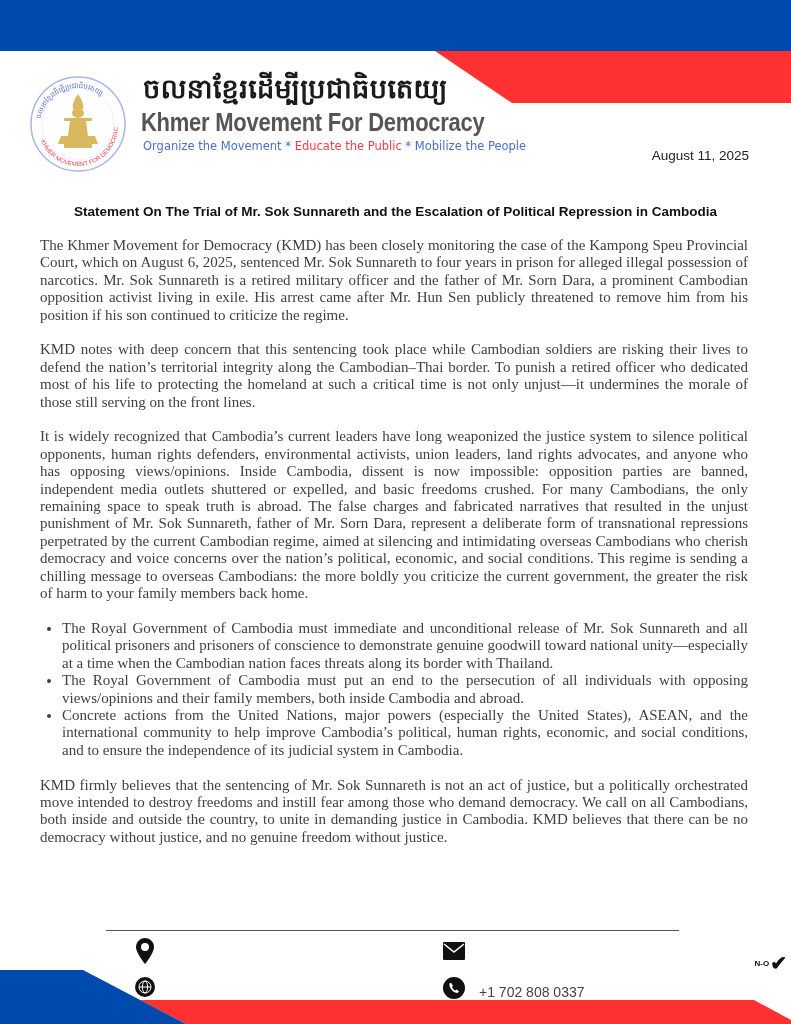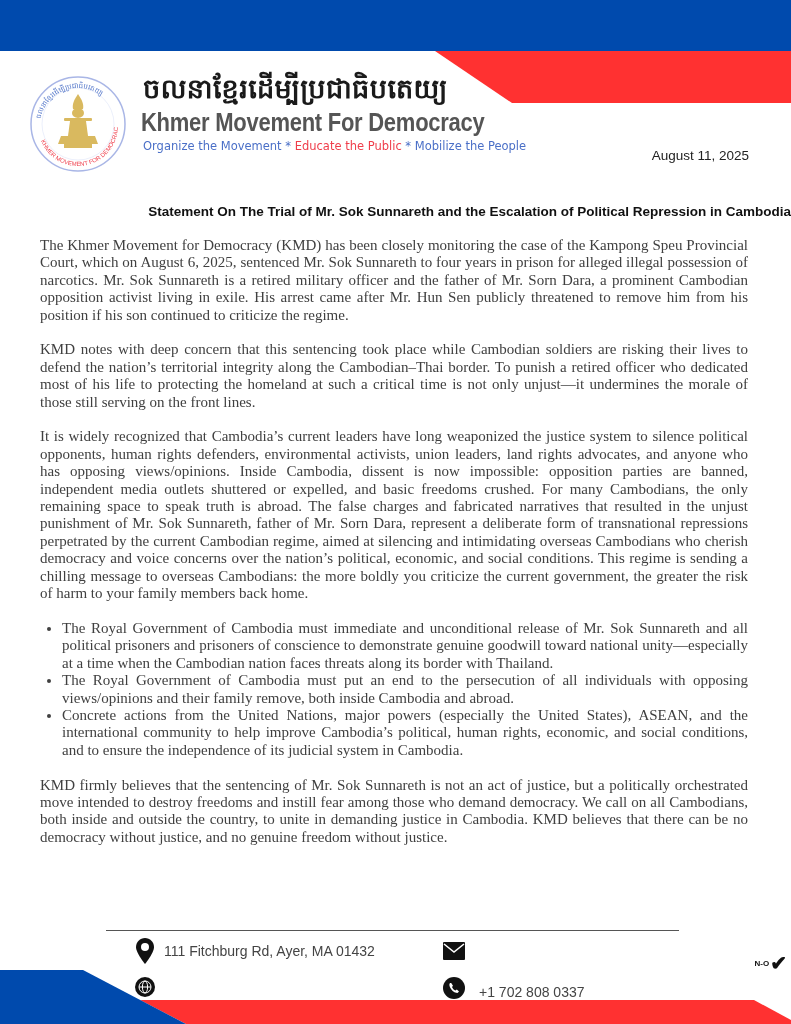--- a/index.html
+++ b/index.html
@@ -32,21 +32,21 @@
     position: absolute; left: 143px; top: 139px; font-size: 11.5px;
     font-family: "DejaVu Sans", sans-serif;
   }
   .tagline .blue { color: #4a6fc7; }
   .tagline .red { color: #ef3d4a; }
   .tagline .star { color: #4a6fc7; }
   .date {
     position: absolute; right: 42px; top: 148px; font-size: 13.5px; color: #222;
   }
   .title {
-    position: absolute; left: 0; top: 204px; width: 791px; text-align: right;
+    position: absolute; left: 0; top: 204px; width: 791px; text-align: center;
     font-weight: bold; font-size: 13.5px; color: #111;
   }
   .body-text {
     position: absolute; left: 40px; top: 237px; width: 708px;
     font-size: 15px; line-height: 17.4px; color: #404040;
     text-align: justify;
     font-family: Liberation Serif, serif;
   }
   .body-text p { margin: 0 0 17.4px 0; }
   .body-text ul { margin: 0 0 17.4px 0; padding-left: 22px; }
@@ -112,36 +112,35 @@
 <div class="date">August 11, 2025</div>
 
 <div class="title">Statement On The Trial of Mr. Sok Sunnareth and the Escalation of Political Repression in Cambodia</div>
 
 <div class="body-text">
   <p>The Khmer Movement for Democracy (KMD) has been closely monitoring the case of the Kampong Speu Provincial Court, which on August 6, 2025, sentenced Mr. Sok Sunnareth to four years in prison for alleged illegal possession of narcotics. Mr. Sok Sunnareth is a retired military officer and the father of Mr. Sorn Dara, a prominent Cambodian opposition activist living in exile. His arrest came after Mr. Hun Sen publicly threatened to remove him from his position if his son continued to criticize the regime.</p>
   <p>KMD notes with deep concern that this sentencing took place while Cambodian soldiers are risking their lives to defend the nation’s territorial integrity along the Cambodian–Thai border. To punish a retired officer who dedicated most of his life to protecting the homeland at such a critical time is not only unjust—it undermines the morale of those still serving on the front lines.</p>
   <p>It is widely recognized that Cambodia’s current leaders have long weaponized the justice system to silence political opponents, human rights defenders, environmental activists, union leaders, land rights advocates, and anyone who has opposing views/opinions. Inside Cambodia, dissent is now impossible: opposition parties are banned, independent media outlets shuttered or expelled, and basic freedoms crushed. For many Cambodians, the only remaining space to speak truth is abroad. The false charges and fabricated narratives that resulted in the unjust punishment of Mr. Sok Sunnareth, father of Mr. Sorn Dara, represent a deliberate form of transnational repressions perpetrated by the current Cambodian regime, aimed at silencing and intimidating overseas Cambodians who cherish democracy and voice concerns over the nation’s political, economic, and social conditions. This regime is sending a chilling message to overseas Cambodians: the more boldly you criticize the current government, the greater the risk of harm to your family members back home.</p>
   <ul>
     <li>The Royal Government of Cambodia must immediate and unconditional release of Mr. Sok Sunnareth and all political prisoners and prisoners of conscience to demonstrate genuine goodwill toward national unity—especially at a time when the Cambodian nation faces threats along its border with Thailand.</li>
-    <li>The Royal Government of Cambodia must put an end to the persecution of all individuals with opposing views/opinions and their family remove, both inside Cambodia and abroad.</li>
+    <li>The Royal Government of Cambodia must put an end to the persecution of all individuals with opposing views/opinions and their family members, both inside Cambodia and abroad.</li>
     <li>Concrete actions from the United Nations, major powers (especially the United States), ASEAN, and the international community to help improve Cambodia’s political, human rights, economic, and social conditions, and to ensure the independence of its judicial system in Cambodia.</li>
   </ul>
   <p>KMD firmly believes that the sentencing of Mr. Sok Sunnareth is not an act of justice, but a politically orchestrated move intended to destroy freedoms and instill fear among those who demand democracy. We call on all Cambodians, both inside and outside the country, to unite in demanding justice in Cambodia. KMD believes that there can be no democracy without justice, and no genuine freedom without justice.</p>
 </div>
 
 <div class="footer-line"></div>
 
 <div class="contact c-addr">
   <span class="ico">
     <svg width="18" height="26" viewBox="0 0 18 26">
         <path d="M9 0 C4 0 0 4 0 9 C0 15 9 26 9 26 C9 26 18 15 18 9 C18 4 14 0 9 0 Z" fill="#111"></path>
         <circle cx="9" cy="9" r="4" fill="#fff"></circle>
       </svg>
   </span>
-  <span>111 Fitchburg Rd, Ayer, MA 01432</span>
 </div>
 
 <div class="contact c-web">
   <span class="ico">
     <svg width="20" height="20" viewBox="0 0 20 20">
         <circle cx="10" cy="10" r="10" fill="#111"></circle>
         <circle cx="10" cy="10" r="6" fill="none" stroke="#fff" stroke-width="1"></circle>
         <ellipse cx="10" cy="10" rx="2.6" ry="6" fill="none" stroke="#fff" stroke-width="1"></ellipse>
         <line x1="4" y1="10" x2="16" y2="10" stroke="#fff" stroke-width="1"></line>
       </svg>

